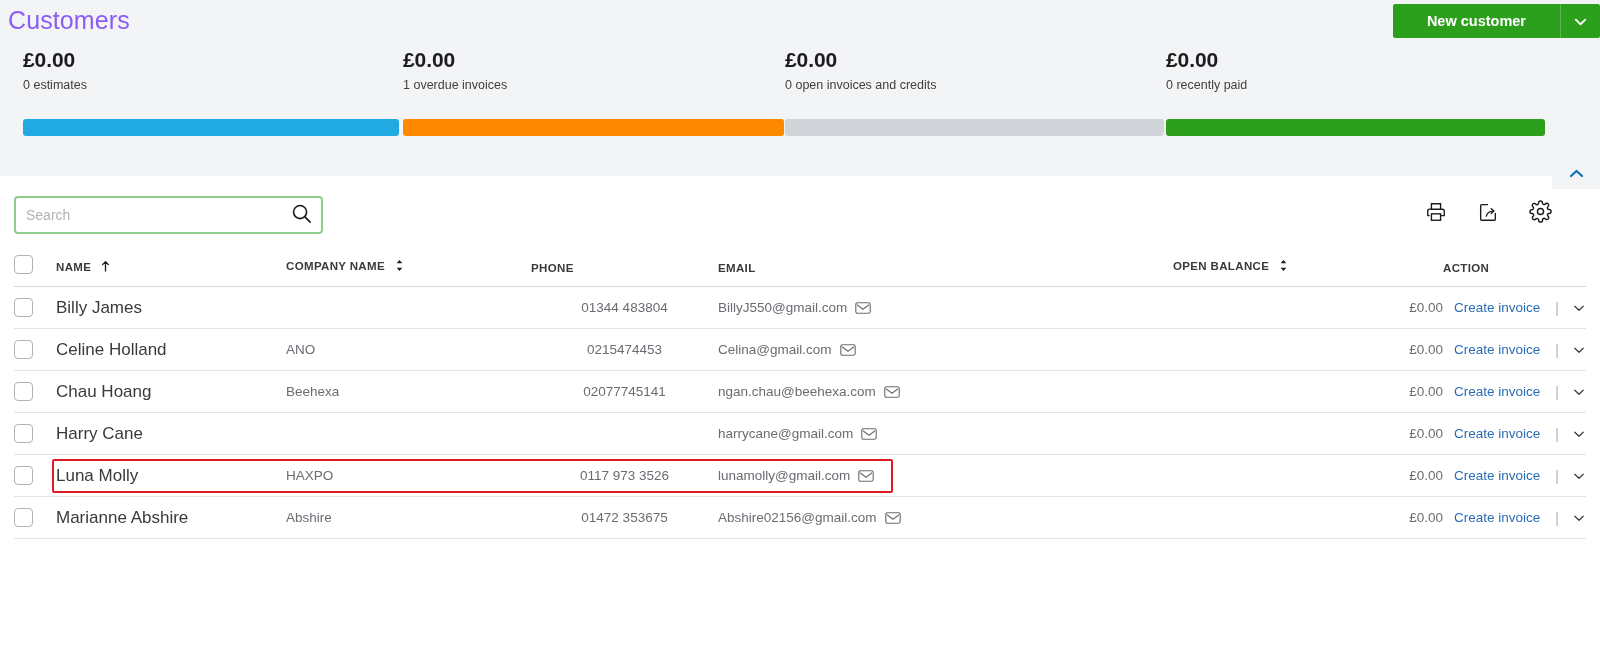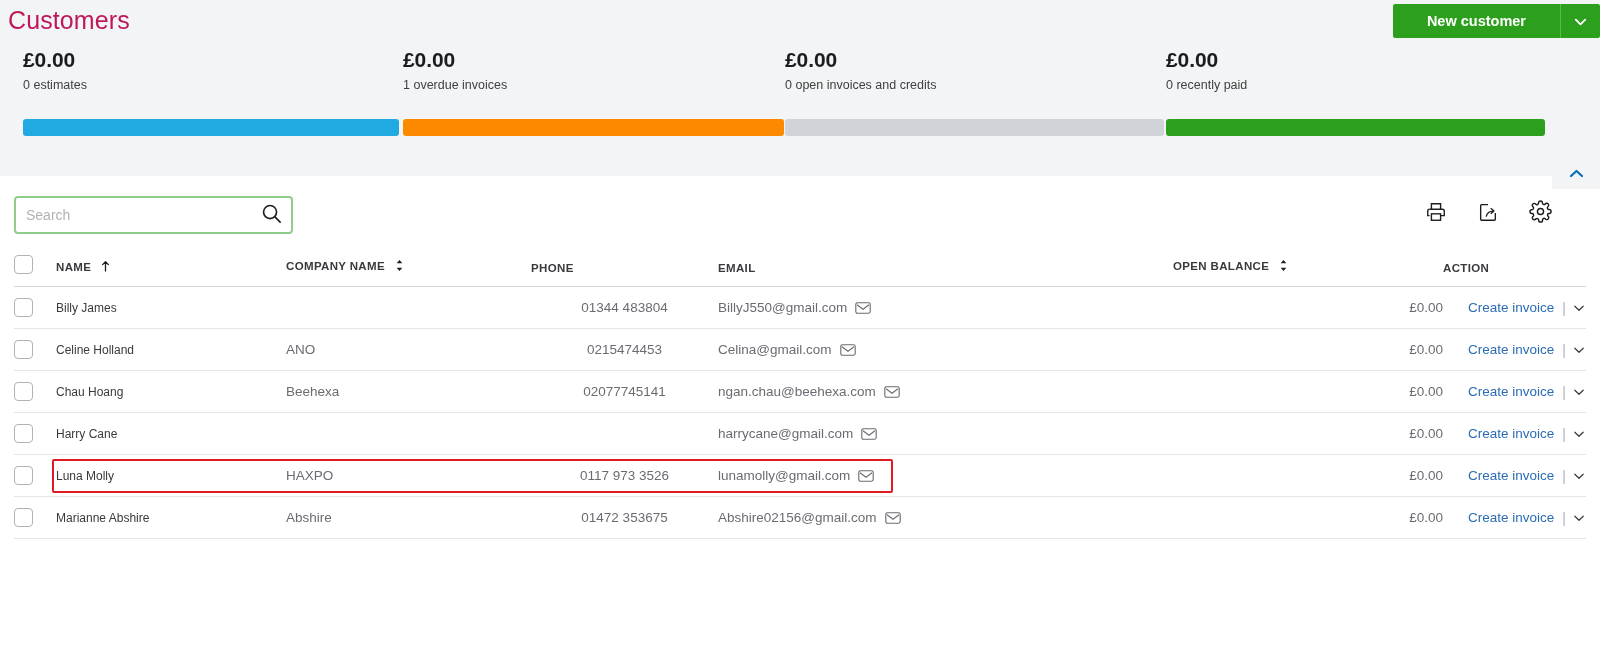--- a/index.html
+++ b/index.html
@@ -11,21 +11,21 @@
   }
   .page { position: relative; width: 1600px; height: 666px; overflow: hidden; }
 
   
   .top-panel {
     position: absolute; left: 0; top: 0; width: 1600px; height: 176px;
     background: #f3f4f6;
   }
   .page-title {
     position: absolute; left: 8px; top: 6px;
-    font-size: 25px; color: #be185d; font-weight: 400; letter-spacing: .1px;
+    font-size: 25px; color: #8b5cf6; font-weight: 400; letter-spacing: .1px;
   }
   .new-customer-wrap {
     position: absolute; right: 0px; top: 4px;
     display: flex; align-items: stretch; height: 34px;
     background: #2ca01c; border-radius: 3px; overflow: hidden;
   }
   .new-customer-btn {
     display: flex; align-items: center; justify-content: center;
     padding: 0 34px; color: #ffffff; font-size: 14.5px; font-weight: 700;
     background: #2ca01c; border: none; cursor: pointer; white-space: nowrap;
@@ -63,21 +63,21 @@
   
   .table-card {
     position: absolute; left: 0; top: 176px; width: 1600px; height: 420px;
     background: #ffffff;
   }
 
   .toolbar {
     position: absolute; left: 0; top: 20px; width: 1600px; height: 44px;
   }
   .search-box {
-    position: absolute; left: 14px; top: 0; width: 279px; height: 38px;
+    position: absolute; left: 14px; top: 0; width: 309px; height: 38px;
     border: 2px solid #8fce8a; border-radius: 4px; background: #ffffff;
     display: flex; align-items: center;
   }
   .search-input {
     flex: 1; height: 100%; border: none; outline: none; background: transparent;
     padding: 0 10px; font-size: 14px; color: #393a3d;
     font-family: "Liberation Sans", sans-serif;
   }
   .search-input::placeholder { color: #b0b2b7; }
   .search-icon-btn {
@@ -110,33 +110,33 @@
   .col-check { width: 42px; }
   .col-name  { width: 230px; }
   .col-comp  { width: 245px; }
   .col-phone { width: 187px; text-align: center; }
   .col-email { width: 455px; }
   .col-bal   { width: 270px; text-align: right; }
   .col-act   { width: 143px; text-align: right; }
   th.col-bal, td.col-bal { text-align: right; padding-right: 12px; }
   th.col-act, td.col-act { text-align: right; padding-right: 4px; }
 
-  .cellname { color: #393a3d; font-size: 12px; }
+  .cellname { color: #393a3d; font-size: 17px; }
 
   .chk {
     width: 19px; height: 19px; border: 1px solid #b0b2b7; border-radius: 4px;
     background: #fff; display: inline-block; cursor: pointer; vertical-align: middle;
   }
   .sort-ico { display: inline-block; margin-left: 6px; vertical-align: middle; }
 
   .email-cell { display: flex; align-items: center; gap: 8px; }
   .mail-ico { flex: 0 0 auto; cursor: pointer; display: inline-flex; }
 
   .action-cell {
-    display: flex; align-items: center; justify-content: flex-end; gap: 0px;
+    display: flex; align-items: center; justify-content: flex-end; gap: 7px;
   }
   .create-invoice {
     color: #2b6cb5; font-size: 13.5px; cursor: pointer; text-decoration: none;
   }
   .act-sep { color: #b0b2b7; margin: 0 6px 0 8px; font-size: 14px; }
   .act-caret { cursor: pointer; display: inline-flex; align-items: center; }
 
   
   .row-highlight {
     position: absolute; left: 52px; top: 283px; width: 841px; height: 34px;

